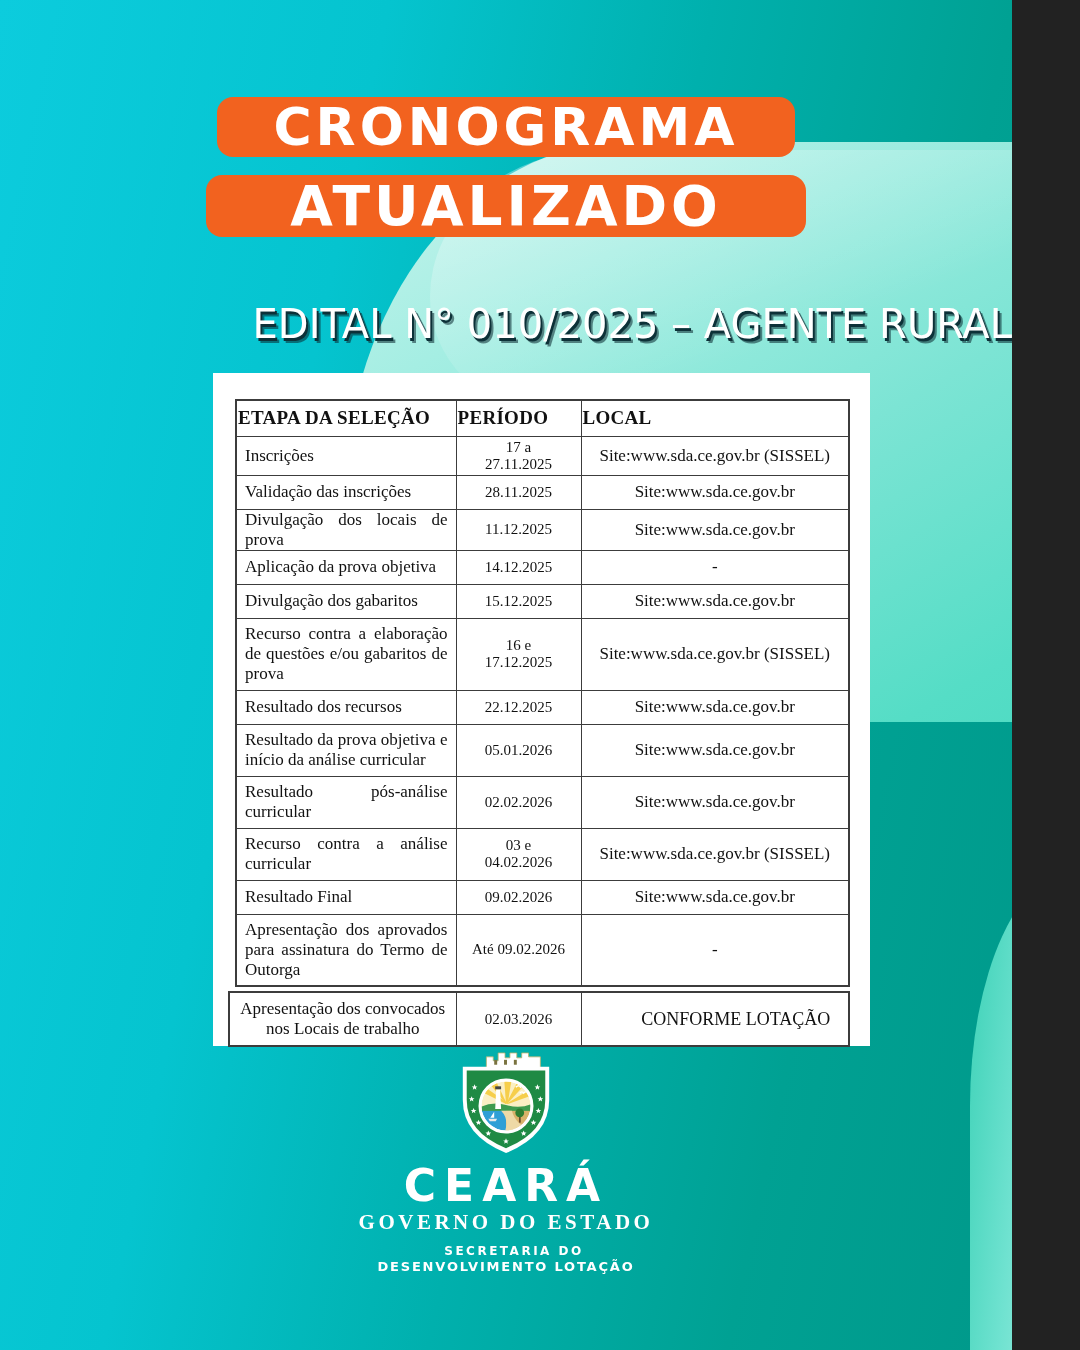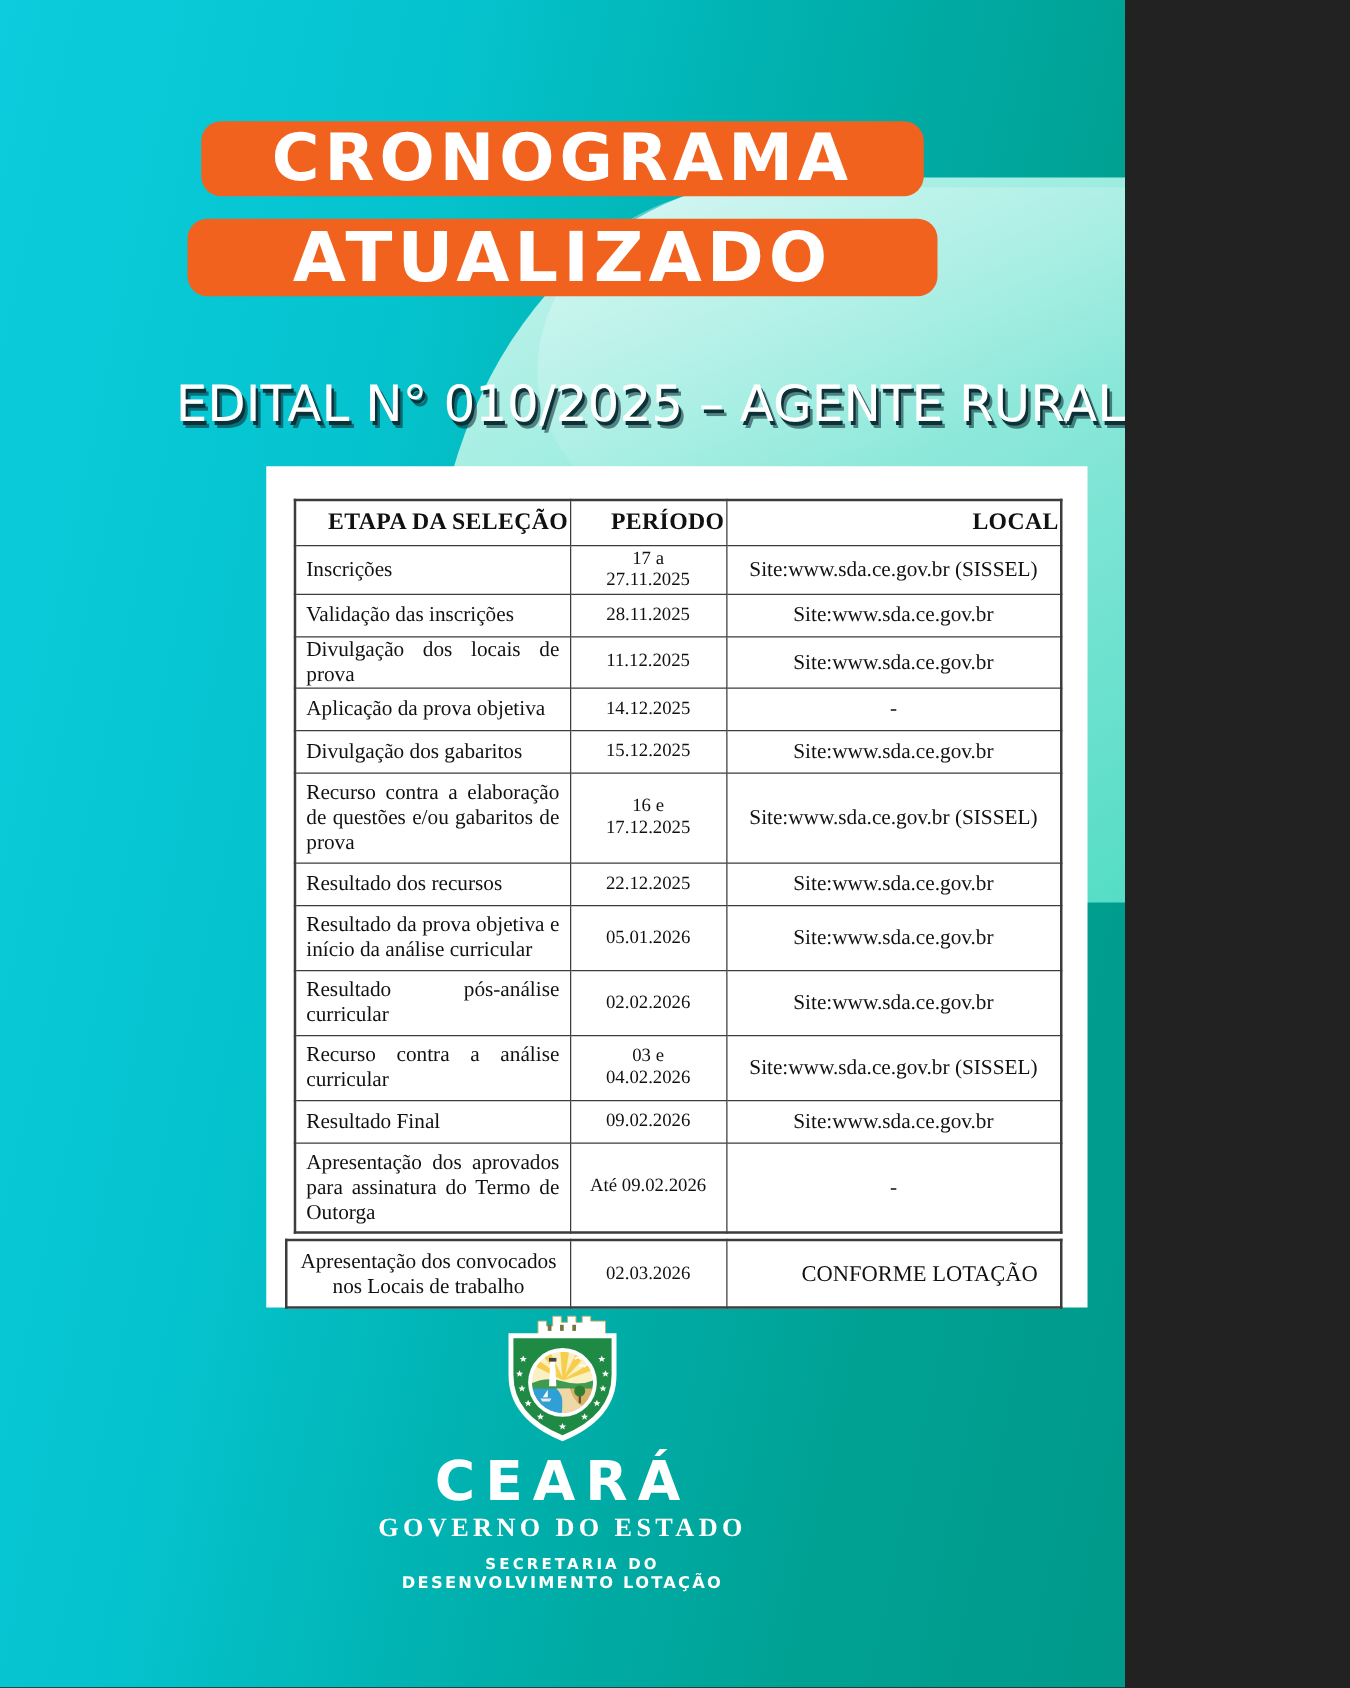--- a/index.html
+++ b/index.html
@@ -1,17 +1,17 @@
 <!DOCTYPE html>
 <html><head>
 <meta charset="utf-8">
 <style>
   html,body{margin:0;padding:0;background:#222;}
   .canvas{
-    position:relative;width:900px;height:1350px;overflow:hidden;
+    position:relative;width:1012px;height:1350px;overflow:hidden;
     font-family:"DejaVu Sans","Liberation Sans",sans-serif;
     background:linear-gradient(102deg,#0cccdd 0%,#05c4cf 30%,#00b0ad 55%,#00a193 78%,#00998a 100%);
   }
   
   .blob-top{
     position:absolute;left:345px;top:142px;width:830px;height:580px;
     border-radius:380px 0 0 300px / 480px 0 0 300px;
     background:linear-gradient(150deg,#c9f4ed 0%,#a5eee3 25%,#7ce4d4 55%,#55ddc6 85%,#4bdac1 100%);
   }
   .blob-top-highlight{
@@ -44,21 +44,21 @@
   .panel{
     position:absolute;left:213px;top:373px;width:657px;height:673px;
     background:#ffffff;box-sizing:border-box;padding:26px 22px 0 22px;
   }
   table.sched{
     border-collapse:collapse;table-layout:fixed;width:613px;
     font-family:"Liberation Serif","DejaVu Serif",serif;color:#111111;
     border:2px solid #3c3c3c;background:#ffffff;
   }
   table.sched th,table.sched td{border:1px solid #3c3c3c;box-sizing:border-box;overflow:hidden;}
-  table.sched th{font-size:19px;font-weight:bold;text-align:right;height:36px;letter-spacing:.3px;}
+  table.sched th{font-size:19px;font-weight:bold;text-align:left;height:36px;letter-spacing:.3px;}
   td.etapa{font-size:17px;text-align:justify;padding:0 8px;line-height:20px;}
   td.periodo{font-size:15px;text-align:center;padding:2px 14px;}
   td.local{font-size:17px;text-align:center;padding:2px 6px;line-height:20px;}
   tr.h1 td{height:34px;}
   tr.h2 td{height:52px;}
   tr.h3 td{height:72px;}
   table.sched.last{margin-top:4px;margin-left:-7px;width:620px;}
   table.sched.last td{height:54px;text-align:center;}
   td.conforme{font-size:18px;padding-left:48px;}
   

